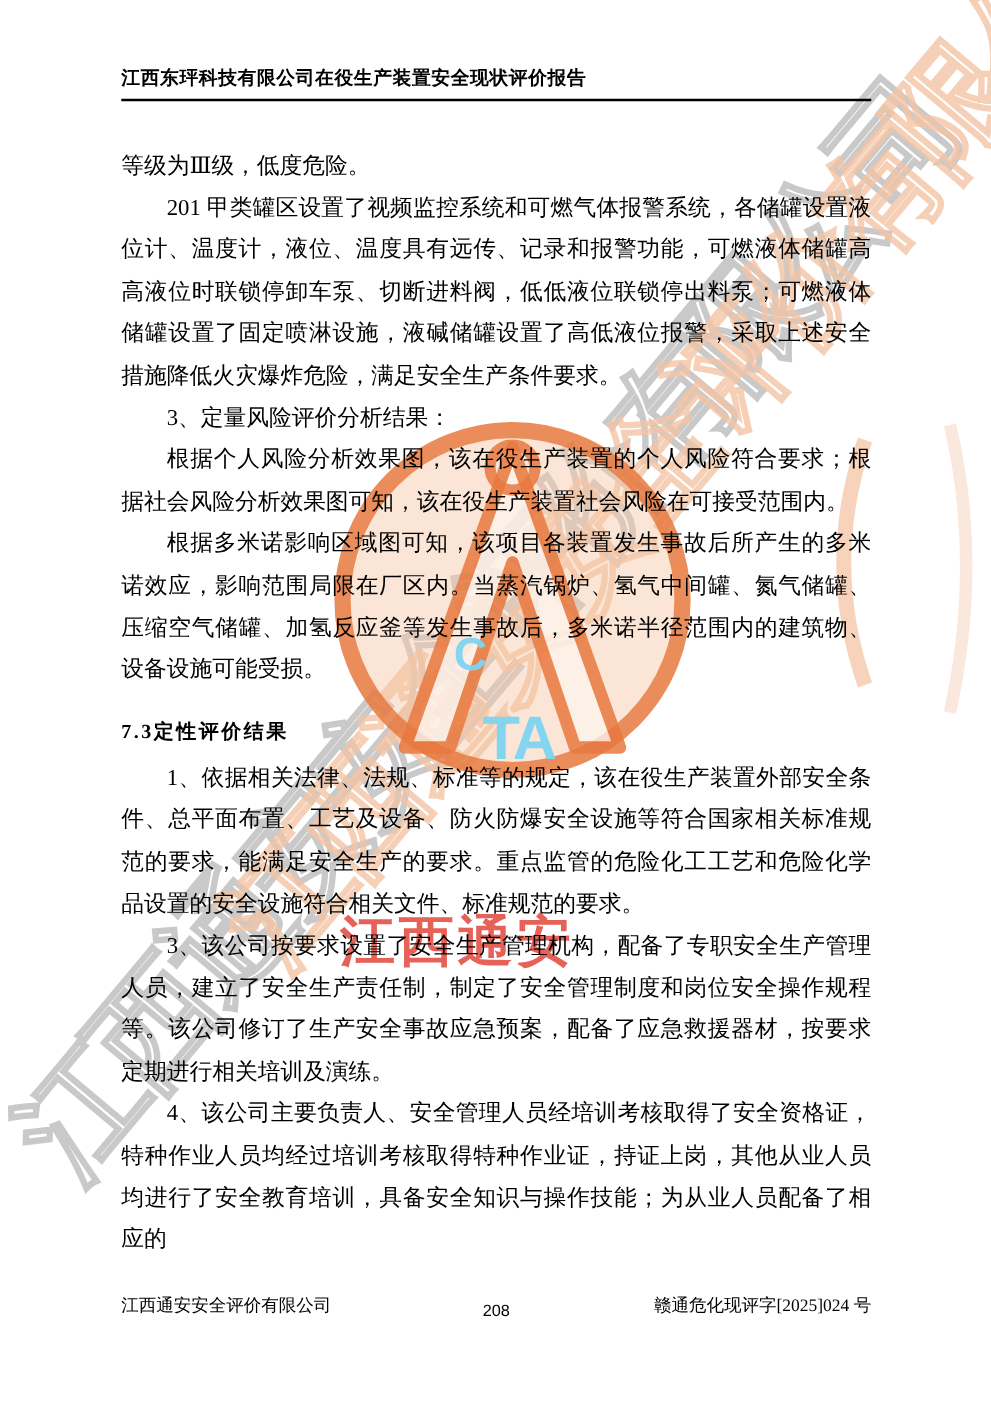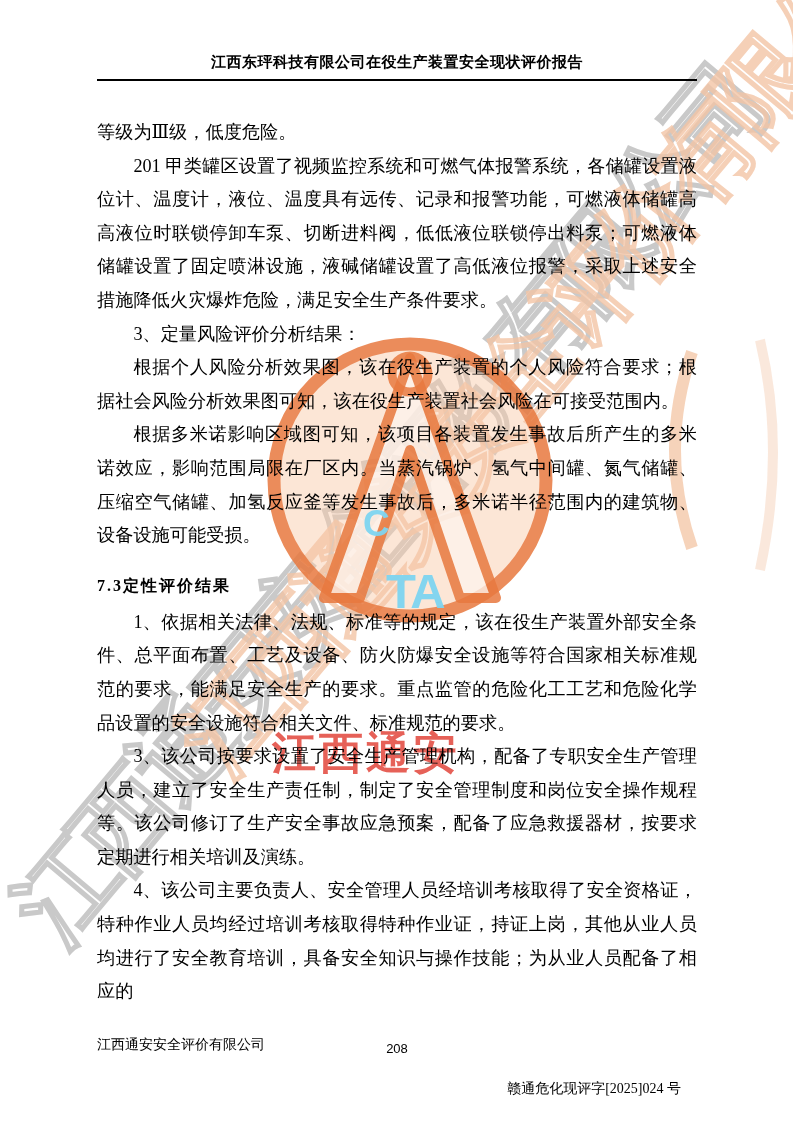--- a/index.html
+++ b/index.html
@@ -53,21 +53,20 @@
     color: var(--stamp_red, rgba(224,53,42,0.78));
     opacity: 0.78;
     white-space: nowrap;
     font-family: Liberation Serif, serif;
   }
 
   
   .header { position: absolute; z-index: 2; left: 97px; top: 0; width: 600px; }
   .header-title {
     position: absolute; top: 53px; left: 0; width: 600px;
-    text-align: center;
     font-size: 15px; font-weight: bold; letter-spacing: 0.5px;
   }
   .header-rule { position: absolute; top: 79px; left: 0; width: 600px; border-top: 2px solid #000; }
 
   
   .doc-body {
     position: absolute; z-index: 2;
     left: 97px; top: 96px; width: 600px;
     font-size: 18.2px; line-height: 33.6px;
     text-align: justify;
@@ -78,21 +77,21 @@
   .section-heading {
     margin: 17px 0 4px 0;
     font-size: 16px; line-height: 32px;
     font-weight: bold;
     letter-spacing: 2px;
   }
 
   
   .footer { position: absolute; z-index: 2; left: 97px; top: 1036px; width: 600px; height: 24px; font-size: 14px; }
   .footer-left  { position: absolute; left: 0; top: 0; }
-  .footer-right { position: absolute; right: 16px; top: 0; margin-top: 44px; }
+  .footer-right { position: absolute; right: 0; top: 0; }
   .footer-center{
     position: absolute; left: 0; right: 0; top: 5px;
     text-align: center; font-size: 13px;
     font-family: Liberation Sans, sans-serif;
   }
 </style>
 </head>
 <body>
 
 <div class="page">

